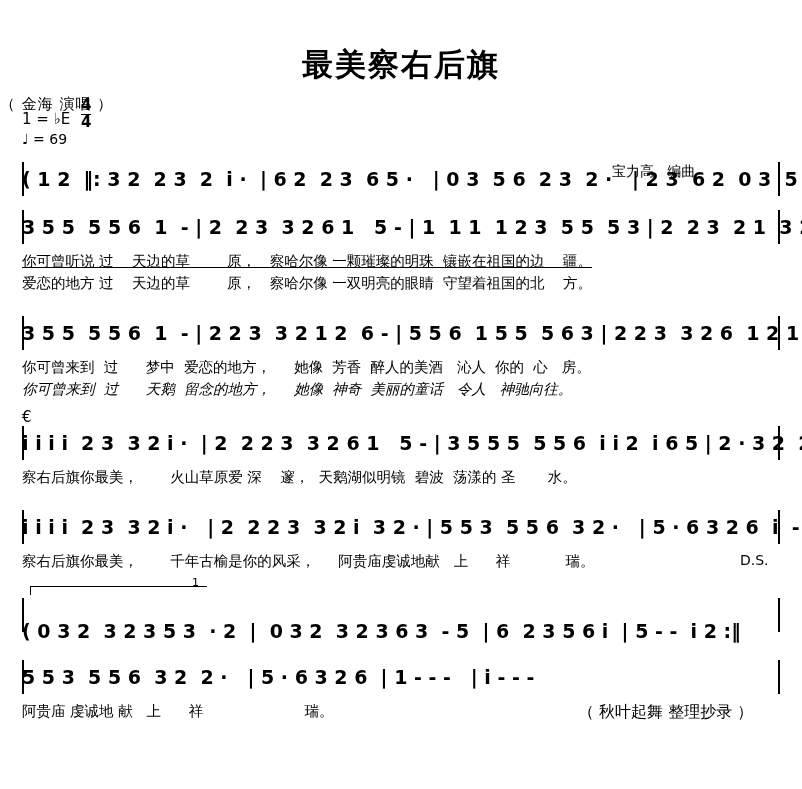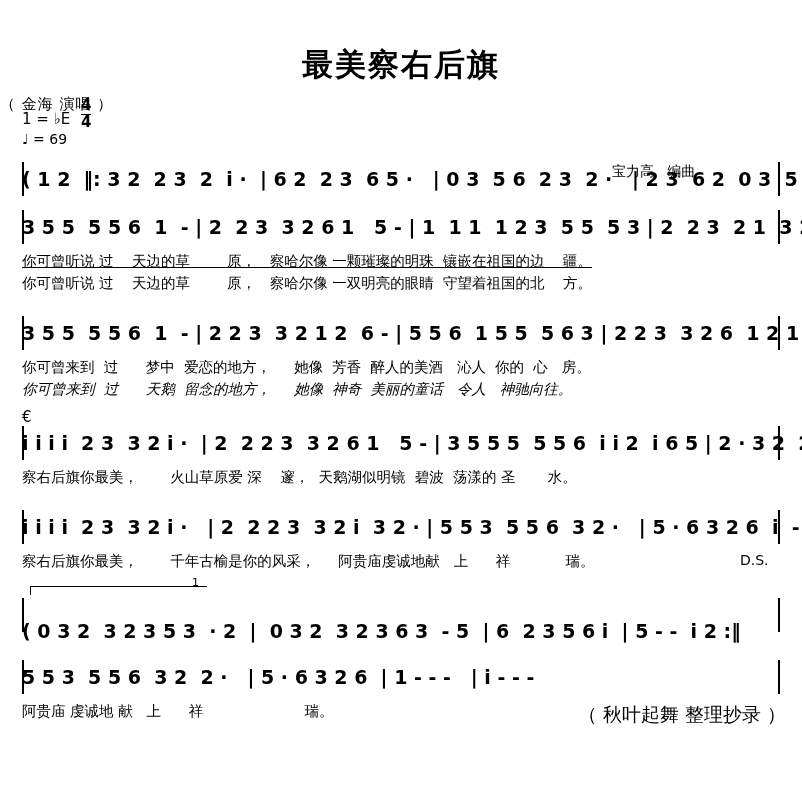--- a/index.html
+++ b/index.html
@@ -79,21 +79,21 @@
     white-space:pre;
   }
   .endbar{
     position:absolute;
     border-left:2px solid #000;
     width:0;
   }
   .credit-small{
     position:absolute;
     font-family:"DejaVu Sans", sans-serif;
-    font-size:19px;
+    font-size:16px;
     white-space:nowrap;
   }
   .ds{
     position:absolute;
     font-family:"DejaVu Sans", sans-serif;
     font-size:14px;
   }
   
   .bracket{
     position:absolute;
@@ -136,21 +136,21 @@
 
   <div class="system" style="top:158px;">
     <div class="notes" style="top:10px;">( 1 2  ‖: 3 2  2 3  2  i ·  | 6 2  2 3  6 5 ·   | 0 3  5 6  2 3  2 ·   | 2 3  6 2  0 3  5 3 2 | i - - - )</div>
     <div class="endbar" style="left:22px;top:4px;height:34px;"></div>
     <div class="endbar" style="left:778px;top:4px;height:34px;"></div>
   </div>
 
   <div class="system" style="top:208px;">
     <div class="notes" style="top:8px;">3 5 5  5 5 6  1  - | 2  2 3  3 2 6 1   5 - | 1  1 1  1 2 3  5 5  5 3 | 2  2 3  2 1  3 2  2 ·</div>
     <div class="lyric" style="top:44px;text-decoration:underline;">你可曾听说 过    天边的草        原，   察哈尔像 一颗璀璨的明珠  镶嵌在祖国的边    疆。</div>
-    <div class="lyric" style="top:66px;">你可曾听说 过    天边的草        原，   察哈尔像 一双明亮的眼睛  守望着祖国的北    方。</div>
+    <div class="lyric" style="top:66px;">爱恋的地方 过    天边的草        原，   察哈尔像 一双明亮的眼睛  守望着祖国的北    方。</div>
     <div class="endbar" style="left:22px;top:2px;height:34px;"></div>
     <div class="endbar" style="left:778px;top:2px;height:34px;"></div>
   </div>
 
   <div class="system" style="top:314px;">
     <div class="notes" style="top:8px;">3 5 5  5 5 6  1  - | 2 2 3  3 2 1 2  6 - | 5 5 6  1 5 5  5 6 3 | 2 2 3  3 2 6  1 2 1 ·</div>
     <div class="lyric" style="top:44px;">你可曾来到  过      梦中  爱恋的地方，     她像  芳香  醉人的美酒   沁人  你的  心   房。</div>
     <div class="lyric" style="top:66px;font-style:italic;">你可曾来到  过      天鹅  留念的地方，     她像  神奇  美丽的童话   令人   神驰向往。</div>
     <div class="endbar" style="left:22px;top:2px;height:34px;"></div>
     <div class="endbar" style="left:778px;top:2px;height:34px;"></div>

